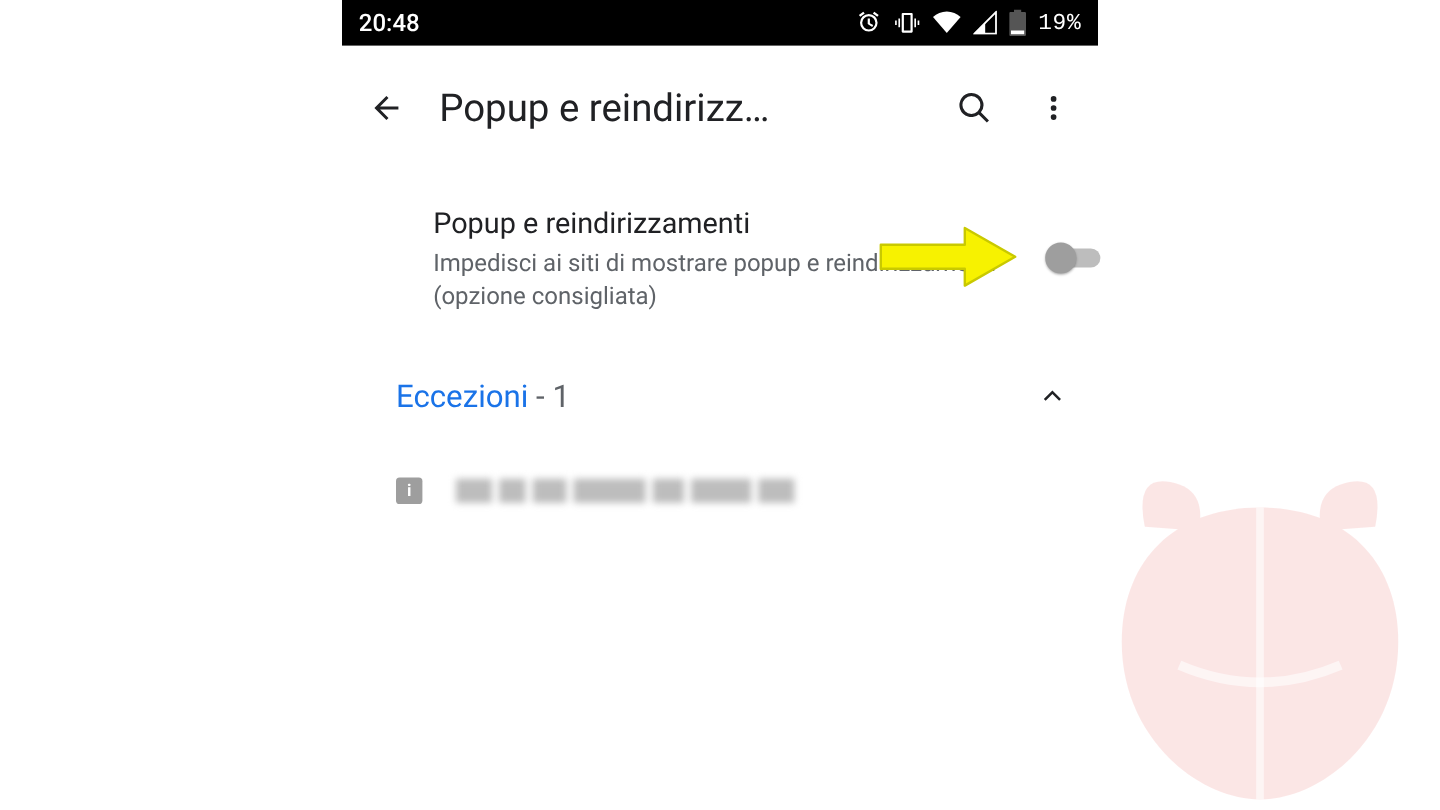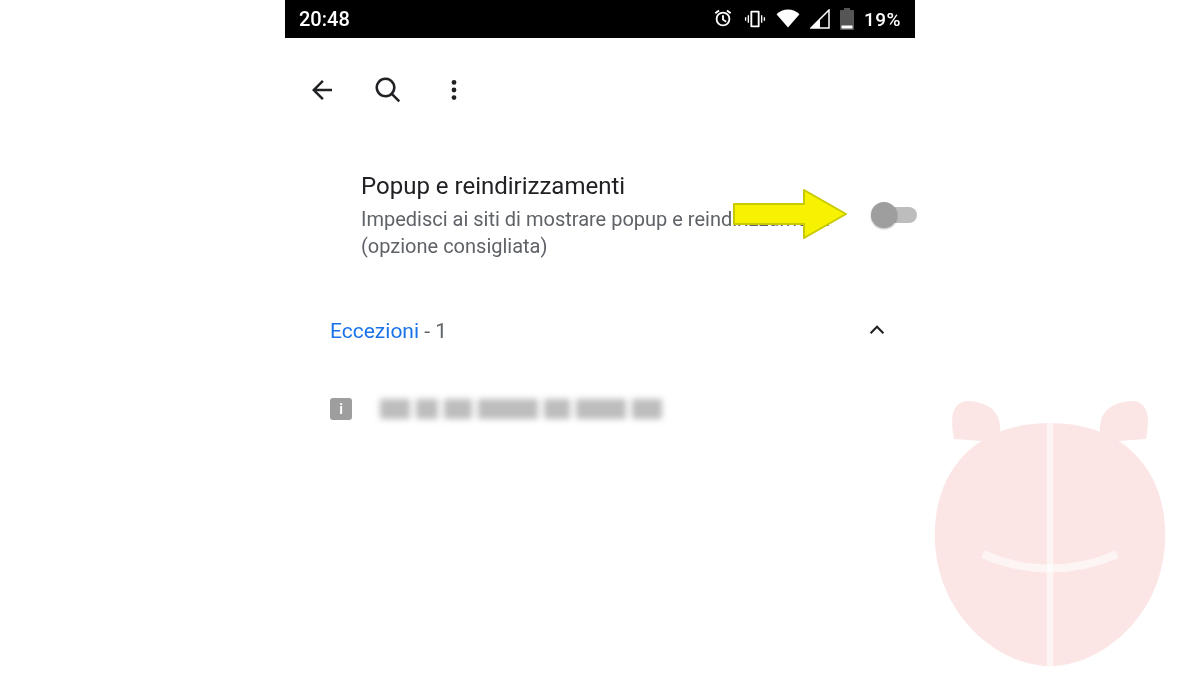--- a/index.html
+++ b/index.html
@@ -7,21 +7,21 @@
   .canvas { position: relative; width: 1200px; height: 675px; overflow: hidden; }
 
   
   .status-bar {
     position: absolute; top: 0; left: 285px; width: 630px; height: 38px;
     background: #000; color: #fff; display: flex; align-items: center;
     padding: 0 14px; font-size: 20px; font-weight: 500;
   }
   .status-bar .clock { flex: 0 0 auto; }
   .status-bar .spacer { flex: 1 1 auto; }
-  .status-right { display: flex; align-items: center; gap: 10px; }
+  .status-right { display: flex; align-items: center; gap: 10px; font-family: Liberation Mono, monospace; }
   .status-right svg { display: block; }
   .battery-text { font-size: 19px; font-weight: 500; letter-spacing: 0.5px; }
 
   
   .app-bar {
     position: absolute; top: 60px; left: 300px; width: 600px; height: 60px;
     display: flex; align-items: center; gap: 22px;
   }
   .app-bar .back, .app-bar .search, .app-bar .more {
     width: 44px; height: 44px; display: flex; align-items: center; justify-content: center;
@@ -47,21 +47,21 @@
   .toggle-thumb { position: absolute; top: 2px; left: -2px; width: 26px; height: 26px; background: #9e9e9e; border-radius: 50%; box-shadow: 0 1px 2px rgba(0,0,0,0.3); }
 
   
   .annot-arrow { position: absolute; top: 186px; left: 730px; pointer-events: none; }
 
   
   .exceptions-row {
     position: absolute; top: 316px; left: 330px; width: 560px;
     display: flex; align-items: center; cursor: pointer;
   }
-  .exceptions-label { font-size: 21px; }
+  .exceptions-label { font-size: 26px; }
   .exceptions-link { color: #1a73e8; }
   .exceptions-sep { color: #5f6368; }
   .exceptions-count { color: #5f6368; }
   .exceptions-row .chev { margin-left: auto; }
 
   
   .exception-entry { position: absolute; top: 398px; left: 330px; width: 560px; display: flex; align-items: center; gap: 28px; }
   .site-icon { width: 22px; height: 22px; background: #9e9e9e; border-radius: 3px; display: flex; align-items: center; justify-content: center; color: #fff; font-size: 14px; font-weight: 700; }
   .blurred { display: flex; gap: 6px; filter: blur(3px); }
   .blurred span { display: inline-block; height: 20px; background: #bdbdbd; }
@@ -103,20 +103,21 @@
       <span class="battery-text">19%</span>
     </div>
   </div>
 
   <div class="app-bar">
     <div class="back">
       <svg width="30" height="30" viewBox="0 0 24 24" fill="#202124">
           <path d="M20 11H7.8l5.6-5.6L12 4l-8 8 8 8 1.4-1.4L7.8 13H20v-2z"></path>
         </svg>
     </div>
+    <div class="title">Popup e reindirizz…</div>
     <div class="search">
       <svg width="30" height="30" viewBox="0 0 24 24" fill="#202124">
           <path d="M10 2a8 8 0 0 1 6.32 12.9l5.4 5.4-1.42 1.42-5.4-5.4A8 8 0 1 1 10 2zm0 2a6 6 0 1 0 0 12 6 6 0 0 0 0-12z"></path>
         </svg>
     </div>
     <div class="more">
       <svg width="26" height="30" viewBox="0 0 24 24" fill="#202124">
           <circle cx="12" cy="5" r="2.2"></circle>
           <circle cx="12" cy="12" r="2.2"></circle>
           <circle cx="12" cy="19" r="2.2"></circle>

